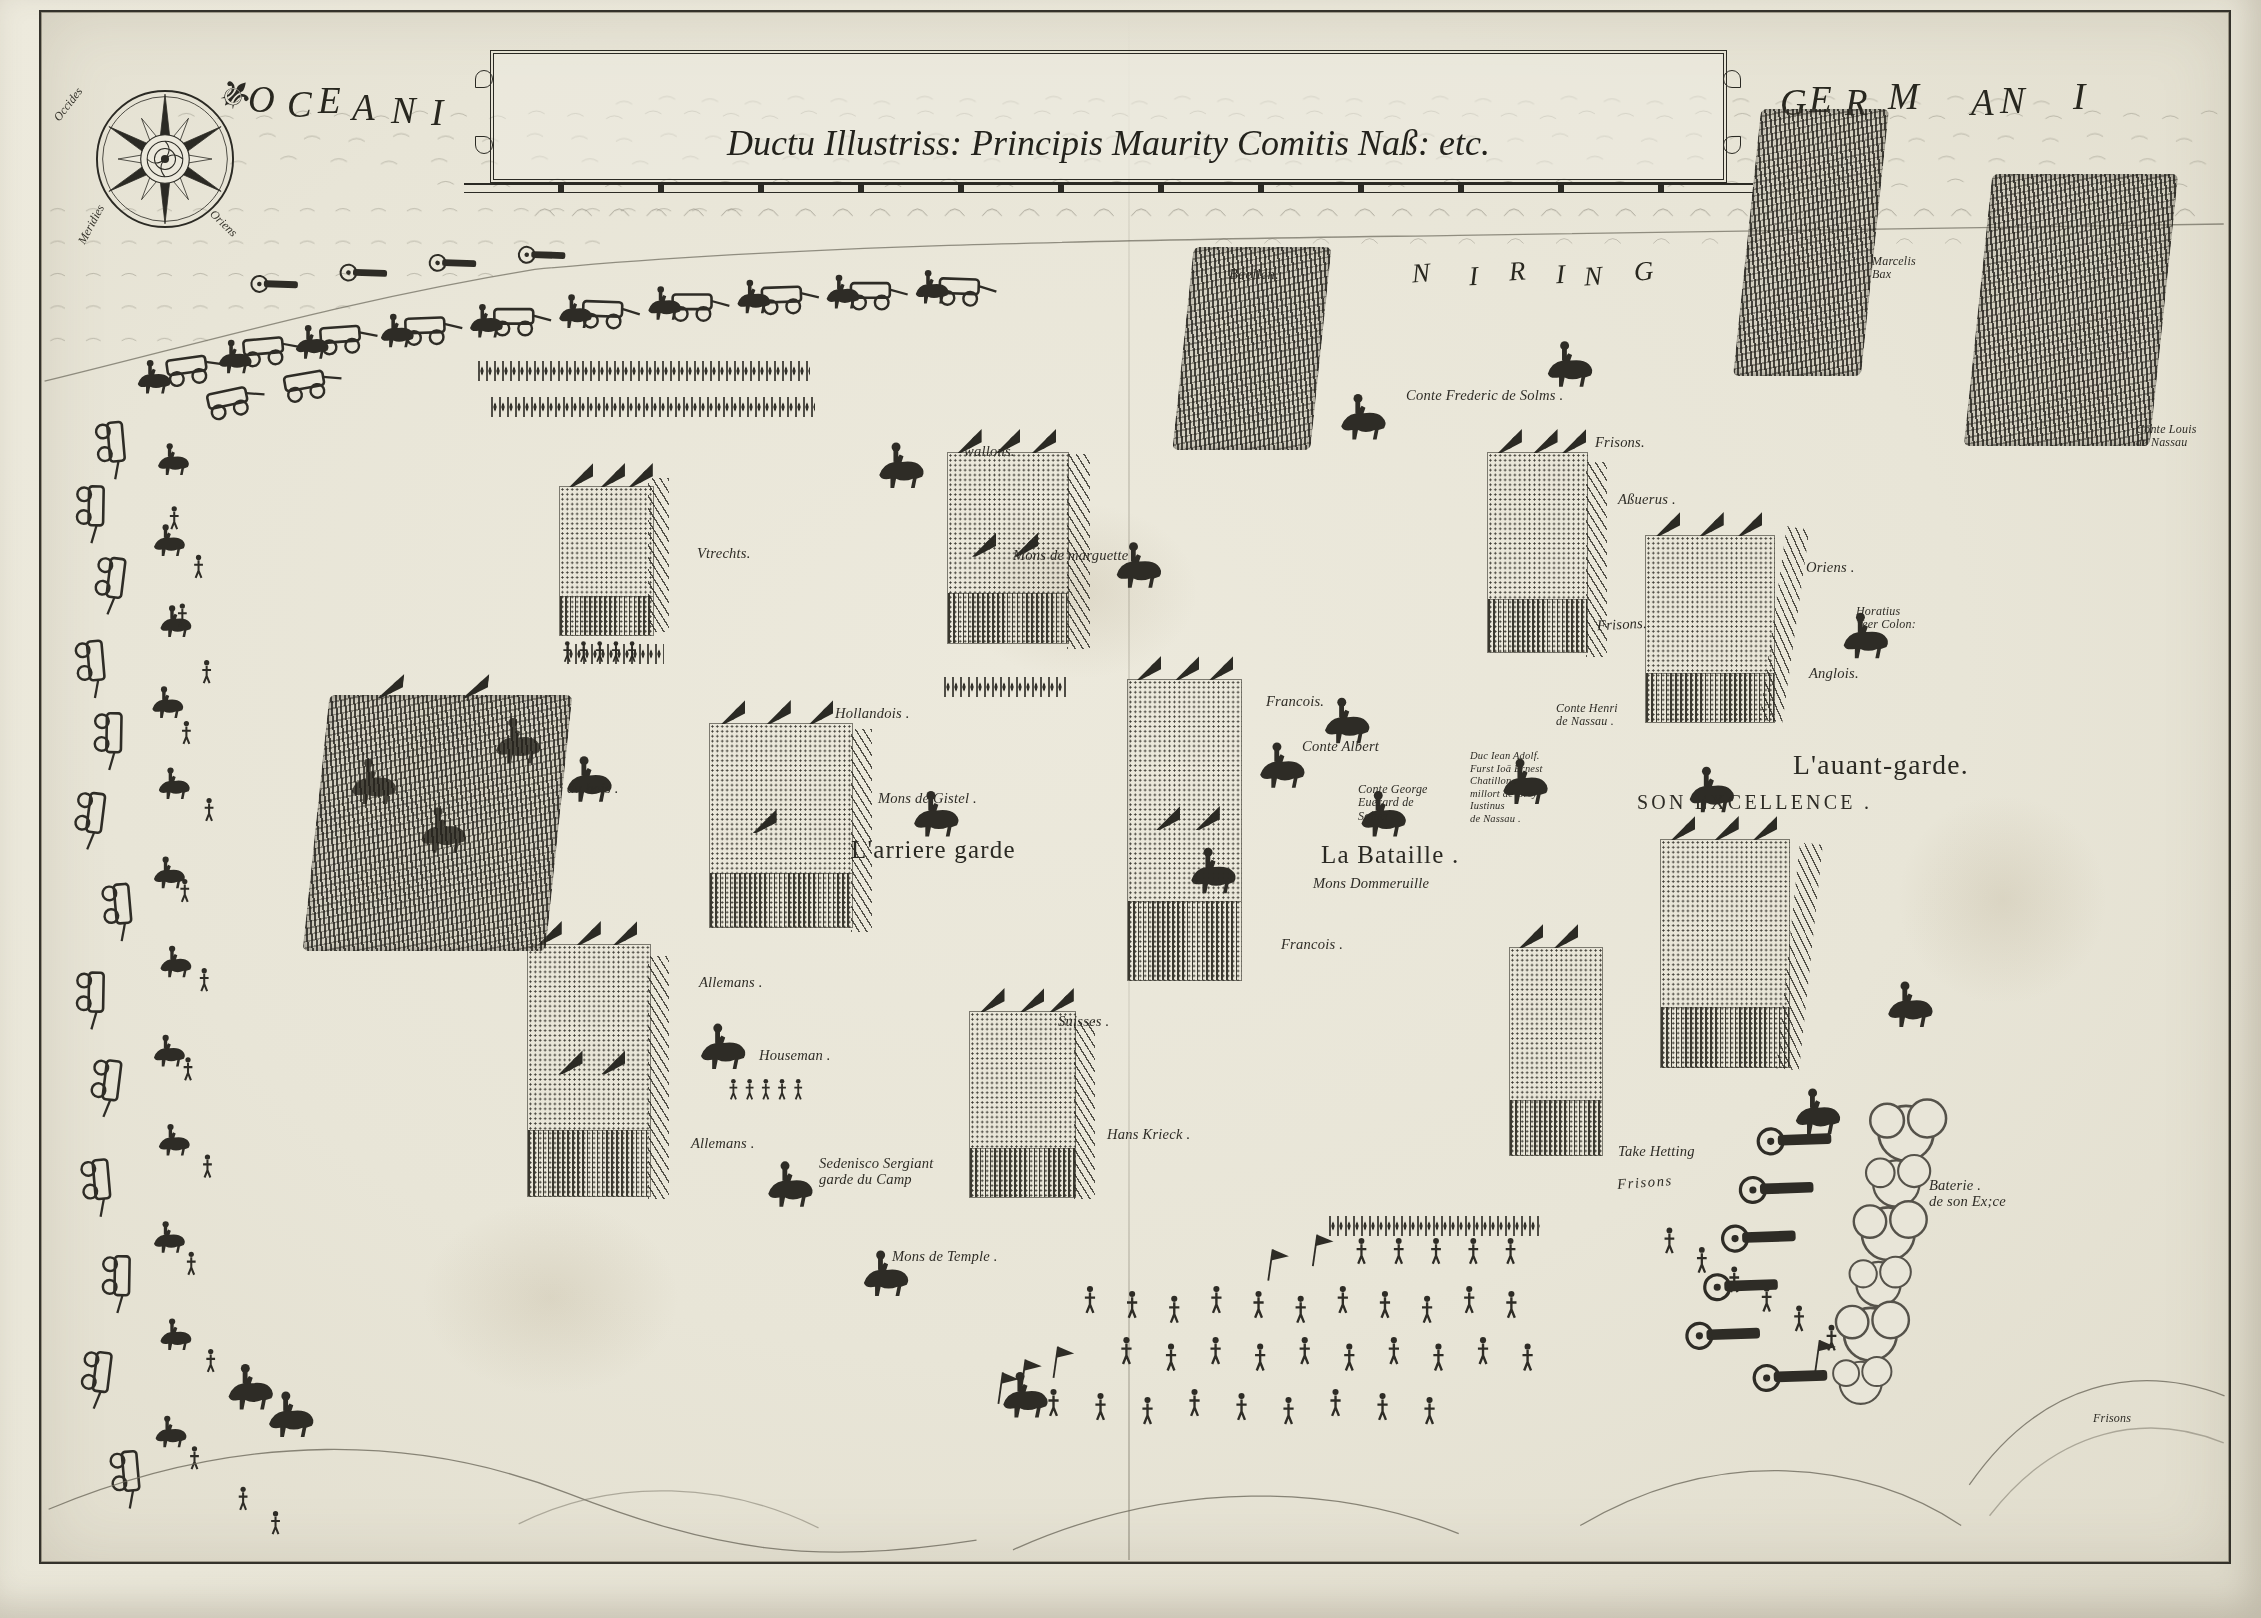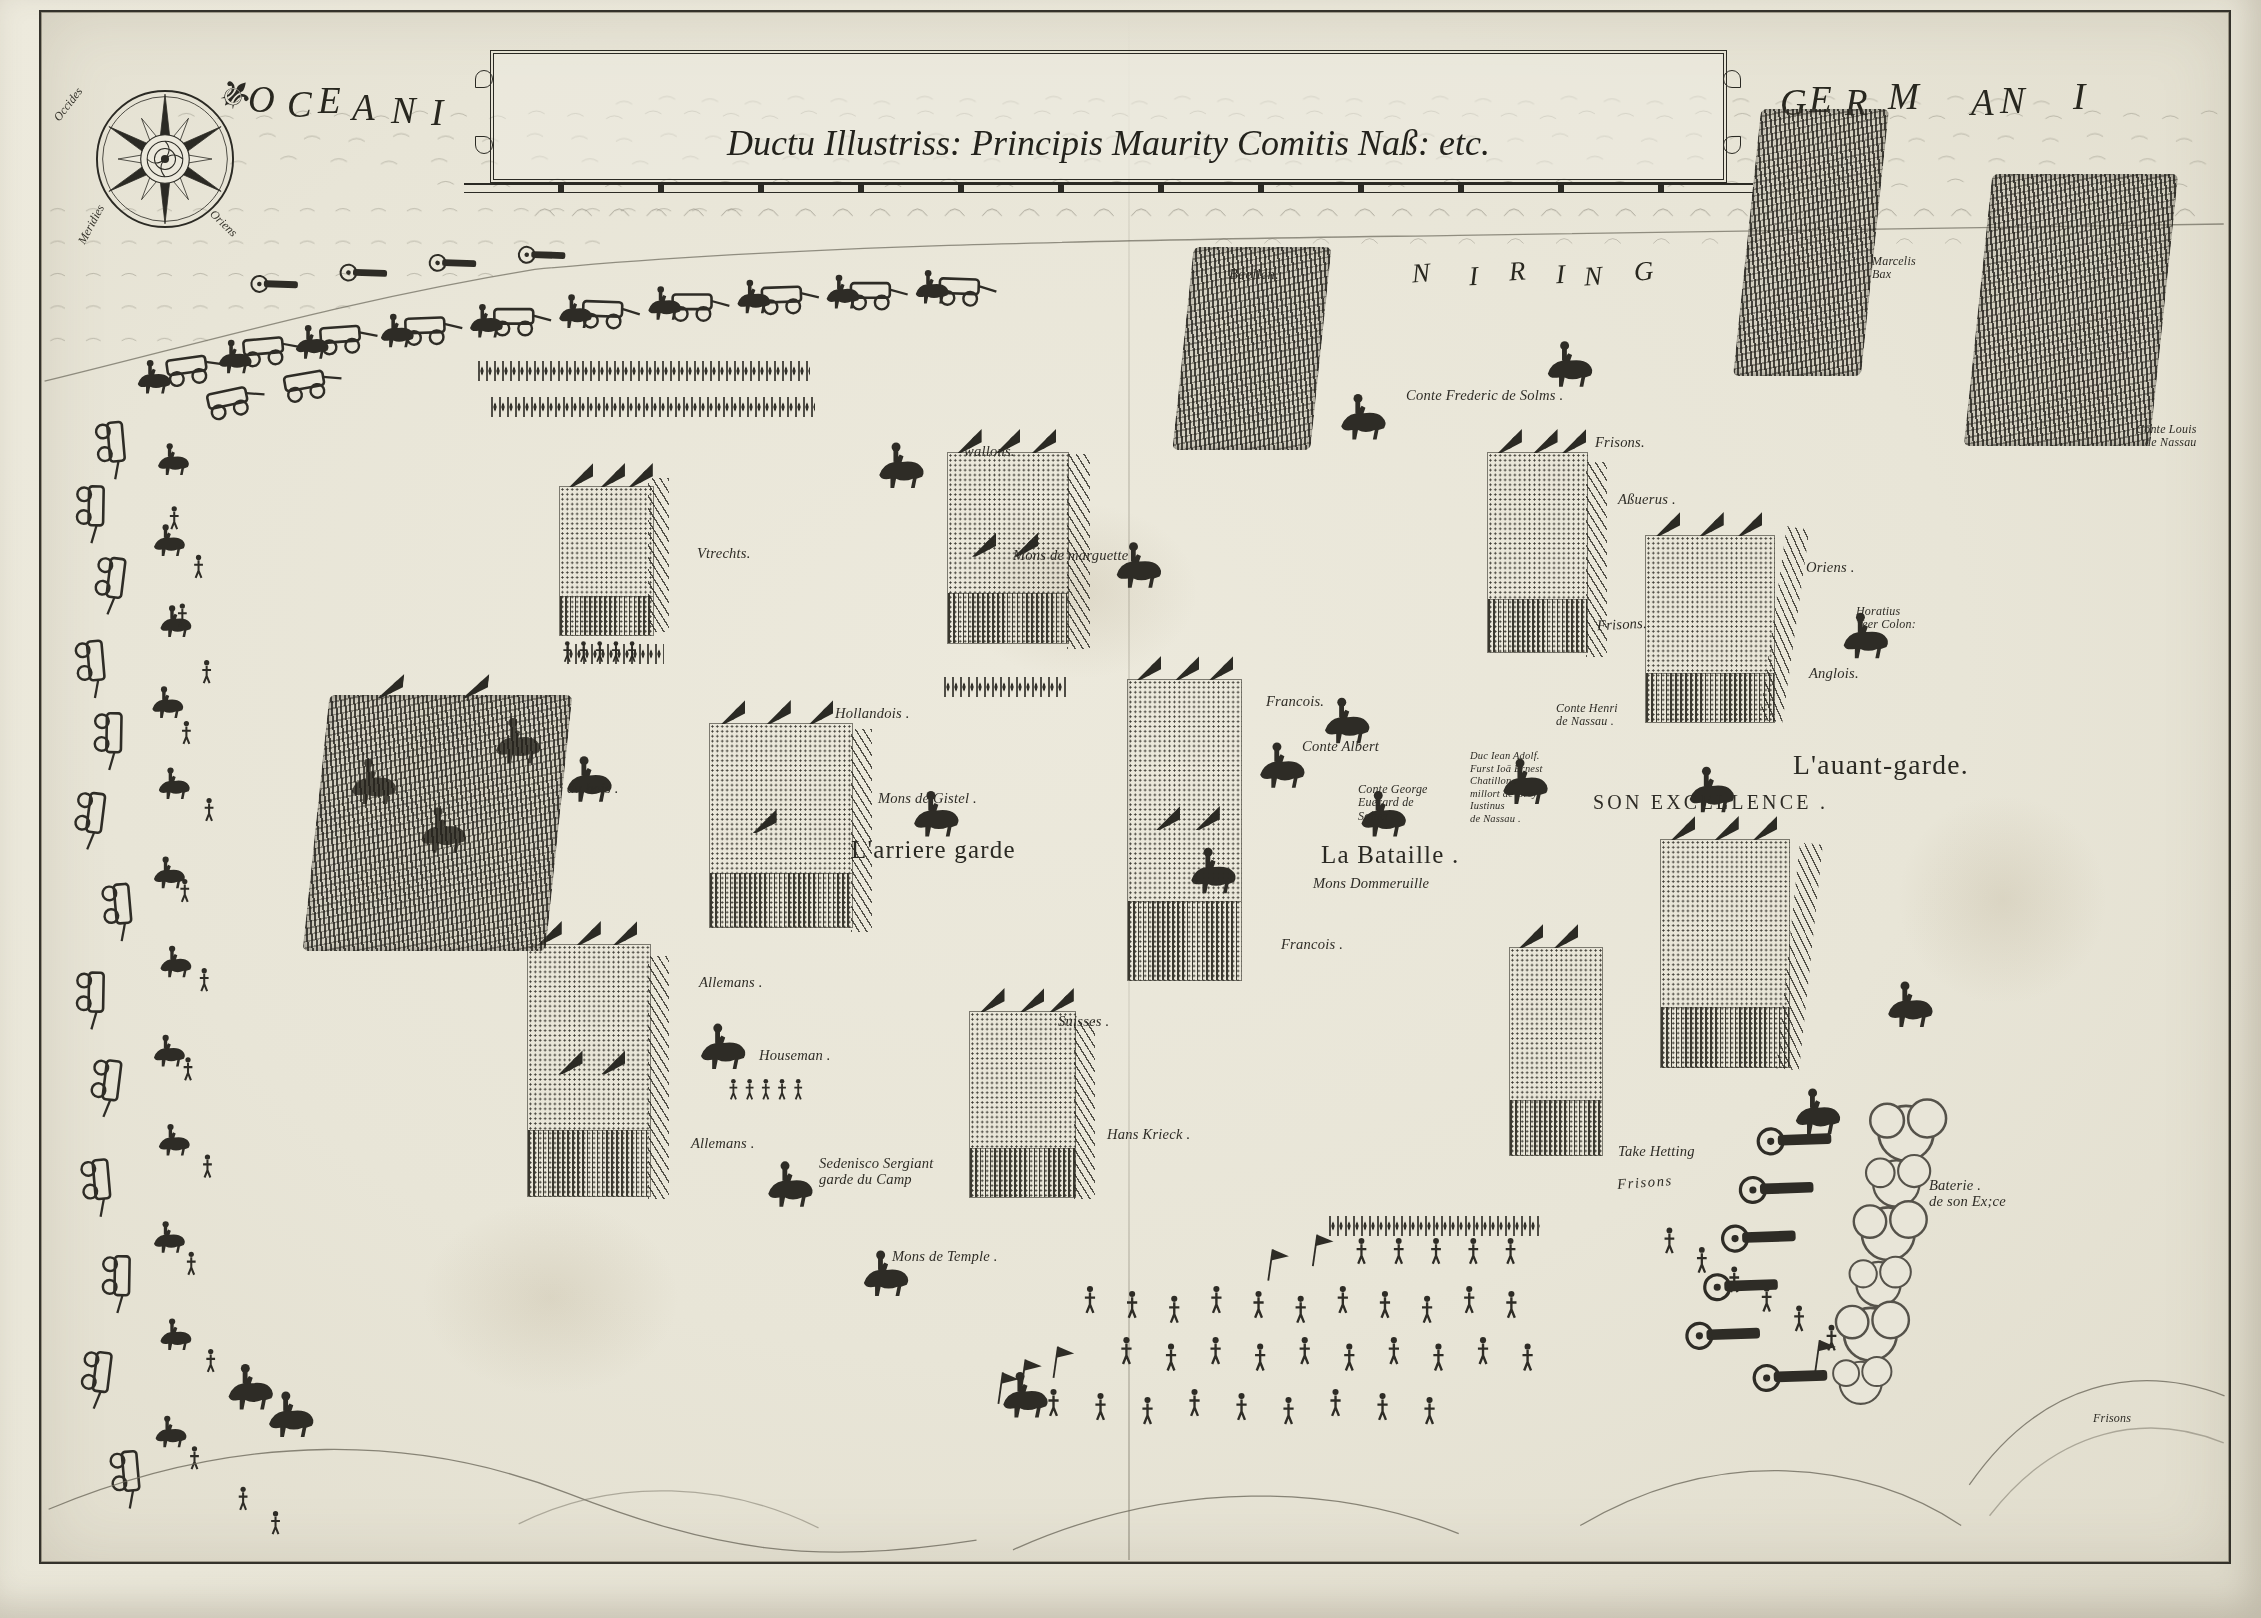--- a/index.html
+++ b/index.html
@@ -6,21 +6,21 @@
   body{width:2261px;height:1619px;position:relative;background:#d8d4c6;overflow:hidden;}
   .paper{position:absolute;inset:0;background:linear-gradient(135deg,#edeadd 0%,#e9e6d8 45%,#e4e0d1 80%,#dcd8c8 100%);box-shadow:inset -11.3px -14.6px 32px rgba(110,100,80,.25);}
   .plate{position:absolute;left:39px;top:9.7px;width:2188px;height:1550px;border:2.4px solid #34322b;box-shadow:inset 0 0 0 0.8px #8a8575, inset 0 0 65px rgba(125,115,92,.18);background:radial-gradient(ellipse at 45% 42%, #ece9dc 0%, #e8e5d7 55%, #e1ddcd 100%);}
   .fold{position:absolute;left:1128px;top:9.7px;width:2.4px;height:1550px;background:linear-gradient(180deg,rgba(90,85,70,0),rgba(90,85,70,.20) 30%,rgba(90,85,70,.10) 65%,rgba(90,85,70,.34));}
   .stain{position:absolute;border-radius:50%;background:radial-gradient(rgba(150,132,96,.16),transparent 70%);}
   svg.scenery{position:absolute;left:0;top:0;}
   
   .lbl{position:absolute;font-family:"Liberation Serif","DejaVu Serif",serif;font-style:italic;font-size:14.6px;line-height:1.12;color:#2e2c26;white-space:pre-line;letter-spacing:0.2px;}
   .sm{font-size:12px;}
   .big{font-style:normal;font-size:25px;letter-spacing:1.2px;color:#2a2923;}
-  .caps{font-style:normal;font-size:20px;letter-spacing:3.2px;}
+  .caps{font-style:normal;font-size:20px;letter-spacing:3.2px;margin-left:44px;}
   .letter{position:absolute;font-family:"Liberation Serif","DejaVu Serif",serif;font-style:italic;color:#28271f;}
   .sea-letter{font-size:37px;}
   .ger-letter{font-size:37px;}
   .mid-letter{font-size:27px;}
   .title-line{position:absolute;left:0;right:0;text-align:center;font-family:"Liberation Serif","DejaVu Serif",serif;font-style:italic;color:#23221c;}
   
   .cartouche{position:absolute;left:493px;top:53px;width:1229px;height:125px;border:1.6px solid #2b2a24;outline:0.8px solid #2b2a24;outline-offset:2.4px;background:rgba(238,235,225,.5);}
   .cartbar{position:absolute;left:464px;top:183px;width:1289px;height:7.3px;border-top:2.4px solid #2b2a24;border-bottom:0.8px solid #2b2a24;background:repeating-linear-gradient(90deg,transparent 0 94px,#2b2a24 94px 100px);}
   .scroll{position:absolute;width:16px;height:16px;border:1.6px solid #2b2a24;border-radius:50% 50% 50% 0;}
   
@@ -418,21 +418,21 @@
 
   <span class="lbl big" style="left:851px;top:836px;">L'arriere garde</span>
   <span class="lbl big" style="left:1321px;top:841px;">La Bataille .</span>
   <span class="lbl caps" style="left:1593px;top:791px;">SON EXCELLENCE .</span>
   <span class="lbl big" style="left:1793px;top:750px;font-size:27.6px;text-align:right;">L'auant-garde.</span>
 
   <span class="lbl" style="left:1229px;top:266px;">Baellen.</span>
   <span class="lbl" style="left:1406px;top:387px;">Conte Frederic de Solms .</span>
   <span class="lbl sm" style="left:1872px;top:255px;">Marcelis
 Bax</span>
-  <span class="lbl sm" style="left:2136px;top:423px;text-align:right;">Conte Louis
+  <span class="lbl sm" style="left:2136px;top:423px;">Conte Louis
 de Nassau</span>
   <span class="lbl" style="left:964px;top:443px;">wallons.</span>
   <span class="lbl" style="left:697px;top:545px;">Vtrechts.</span>
   <span class="lbl" style="left:1013px;top:547px;">Mons de marguette .</span>
   <span class="lbl" style="left:1595px;top:434px;">Frisons.</span>
   <span class="lbl" style="left:1618px;top:491px;">Aßuerus .</span>
   <span class="lbl" style="left:1597px;top:616px;transform:rotate(-3deg);">Frisons.</span>
   <span class="lbl" style="left:1806px;top:559px;">Oriens .</span>
   <span class="lbl sm" style="left:1856px;top:605px;">Horatius
 Veer Colon:</span>

